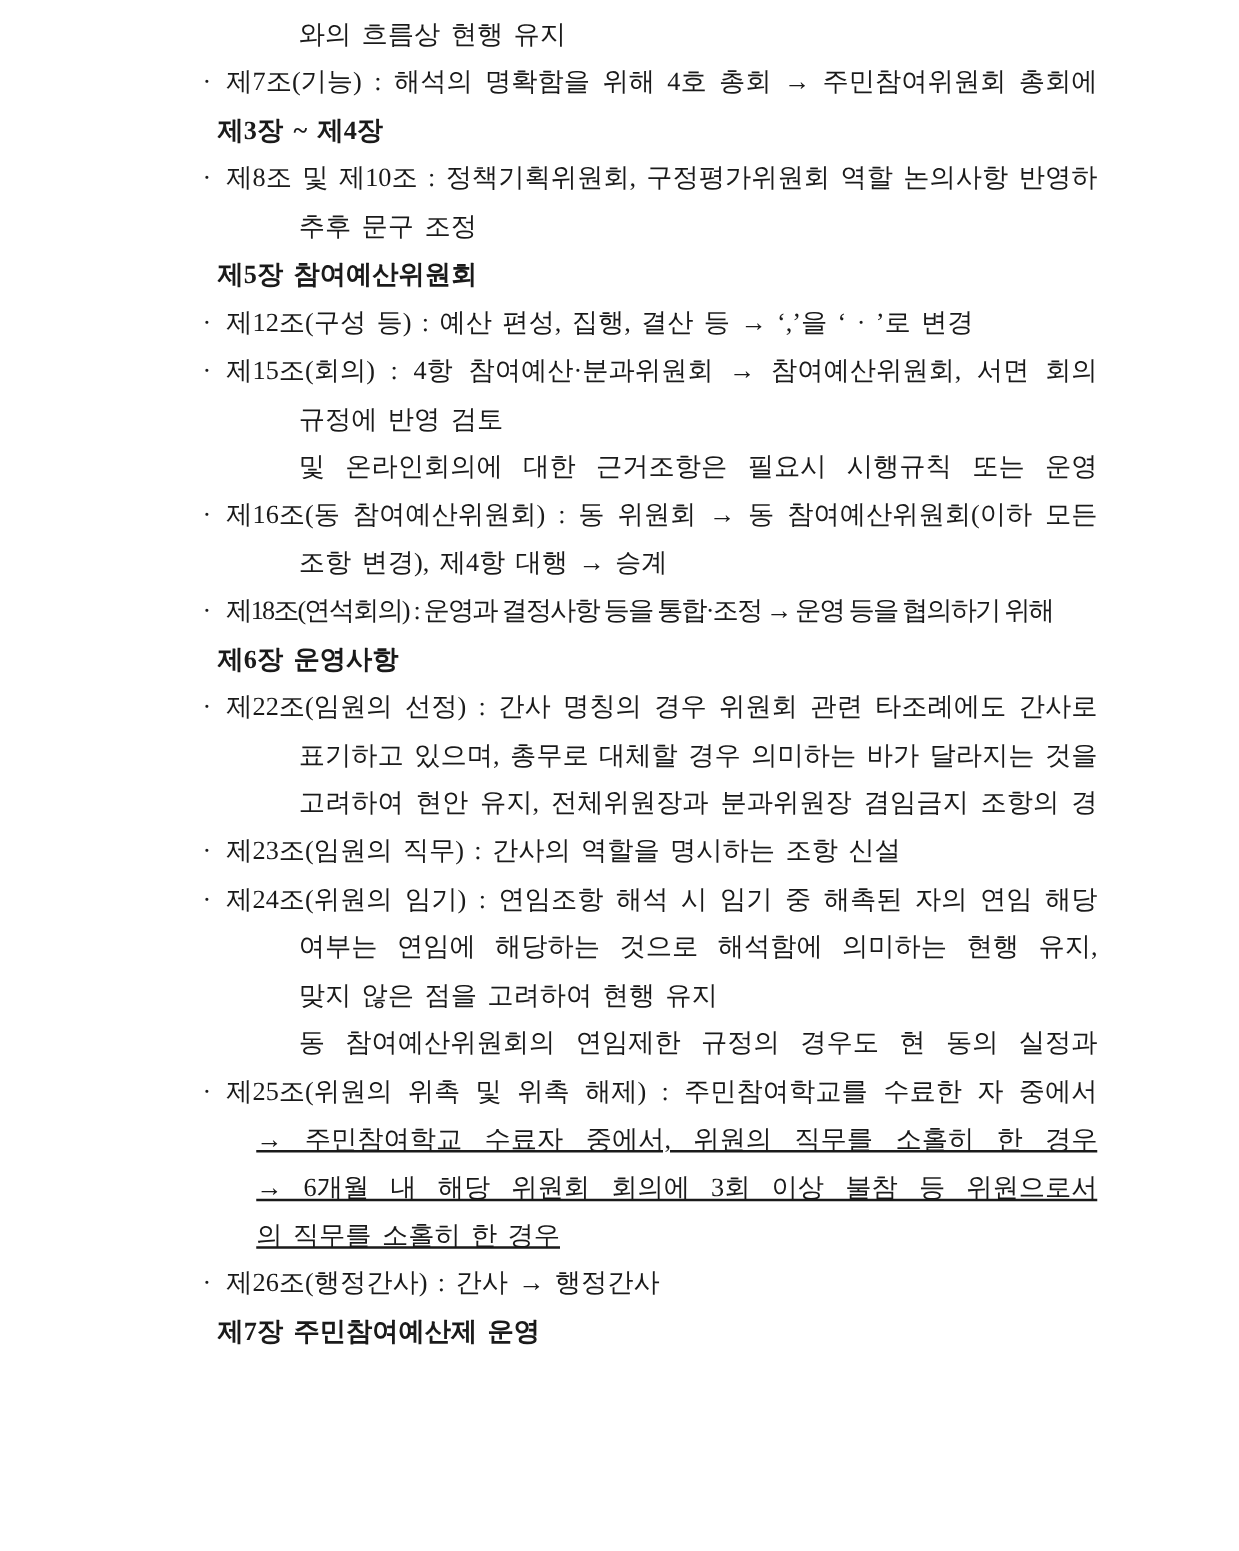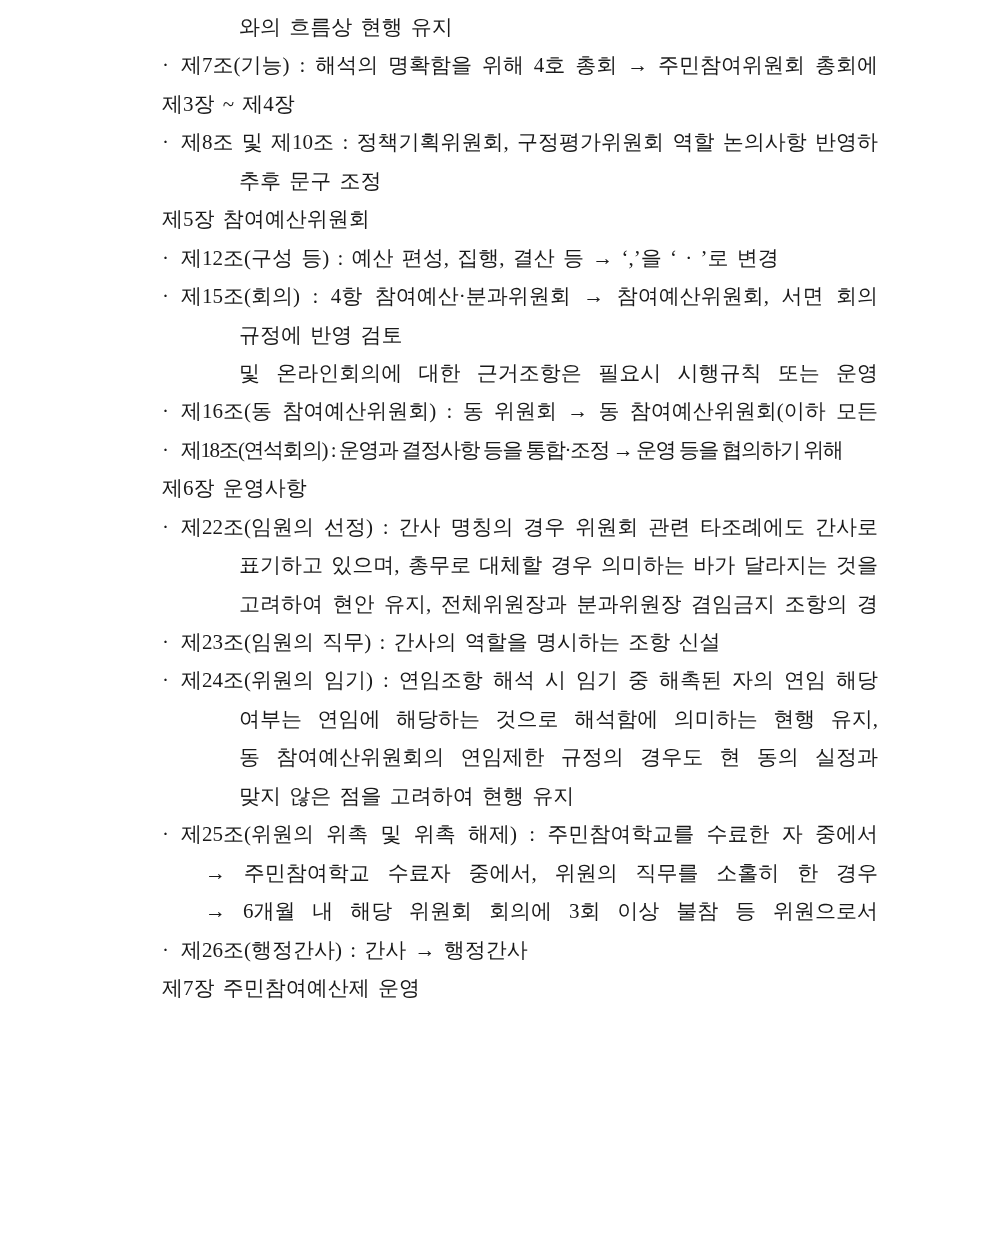--- a/index.html
+++ b/index.html
@@ -26,24 +26,25 @@
   }
   .line {
     height: 38.45px;
     line-height: 38.45px;
     font-size: 21px;
     word-spacing: 3px;
     white-space: nowrap;
     overflow: hidden;
   }
   .line.heading {
-    font-weight: normal;
+    font-weight: bold;
+    margin-left: 12px;
   }
   .line.cont  { padding-left: 77px; }
-  .line.cont2 { padding-left: 43px; }
+  .line.cont2 { padding-left: 43px; text-decoration: underline; }
   .line.justify {
     white-space: normal;
     text-align: justify;
     text-align-last: justify;
   }
   .line.condensed {
     letter-spacing: -1.5px;
     word-spacing: 0;
   }
   .bullet-glyph {
@@ -60,29 +61,31 @@
       <div class="line bullet justify"><span class="bullet-glyph">·</span>제7조(기능) : 해석의 명확함을 위해 4호 총회 → 주민참여위원회 총회에</div>
       <div class="line heading">제3장 ~ 제4장</div>
       <div class="line bullet justify"><span class="bullet-glyph">·</span>제8조 및 제10조 : 정책기획위원회, 구정평가위원회 역할 논의사항 반영하여</div>
       <div class="line cont">추후 문구 조정</div>
       <div class="line heading">제5장 참여예산위원회</div>
       <div class="line bullet"><span class="bullet-glyph">·</span>제12조(구성 등) : 예산 편성, 집행, 결산 등 → ‘,’을 ‘ · ’로 변경</div>
       <div class="line bullet justify"><span class="bullet-glyph">·</span>제15조(회의) : 4항 참여예산·분과위원회 → 참여예산위원회, 서면 회의</div>
       <div class="line cont">규정에 반영 검토</div>
       <div class="line cont justify">및 온라인회의에 대한 근거조항은 필요시 시행규칙 또는 운영</div>
       <div class="line bullet justify"><span class="bullet-glyph">·</span>제16조(동 참여예산위원회) : 동 위원회 → 동 참여예산위원회(이하 모든</div>
+      <div class="line cont">조항 변경), 제4항 대행 → 승계</div>
       <div class="line bullet condensed"><span class="bullet-glyph">·</span>제18조(연석회의) : 운영과 결정사항 등을 통합·조정 → 운영 등을 협의하기 위해</div>
       <div class="line heading">제6장 운영사항</div>
       <div class="line bullet justify"><span class="bullet-glyph">·</span>제22조(임원의 선정) : 간사 명칭의 경우 위원회 관련 타조례에도 간사로</div>
       <div class="line cont justify">표기하고 있으며, 총무로 대체할 경우 의미하는 바가 달라지는 것을</div>
       <div class="line cont justify">고려하여 현안 유지, 전체위원장과 분과위원장 겸임금지 조항의 경우</div>
       <div class="line bullet"><span class="bullet-glyph">·</span>제23조(임원의 직무) : 간사의 역할을 명시하는 조항 신설</div>
       <div class="line bullet justify"><span class="bullet-glyph">·</span>제24조(위원의 임기) : 연임조항 해석 시 임기 중 해촉된 자의 연임 해당</div>
       <div class="line cont justify">여부는 연임에 해당하는 것으로 해석함에 의미하는 현행 유지,</div>
+      <div class="line cont">맞지 않은 점을 고려하여 현행 유지</div>
       <div class="line cont justify">동 참여예산위원회의 연임제한 규정의 경우도 현 동의 실정과</div>
-      <div class="line cont">맞지 않은 점을 고려하여 현행 유지</div>
       <div class="line bullet justify"><span class="bullet-glyph">·</span>제25조(위원의 위촉 및 위촉 해제) : 주민참여학교를 수료한 자 중에서</div>
       <div class="line cont2 justify">→ 주민참여학교 수료자 중에서, 위원의 직무를 소홀히 한 경우</div>
       <div class="line cont2 justify">→ 6개월 내 해당 위원회 회의에 3회 이상 불참 등 위원으로서</div>
+      <div class="line cont2">의 직무를 소홀히 한 경우</div>
       <div class="line bullet"><span class="bullet-glyph">·</span>제26조(행정간사) : 간사 → 행정간사</div>
       <div class="line heading">제7장 주민참여예산제 운영</div>
     </div>
 </div>
 
 </body></html>

